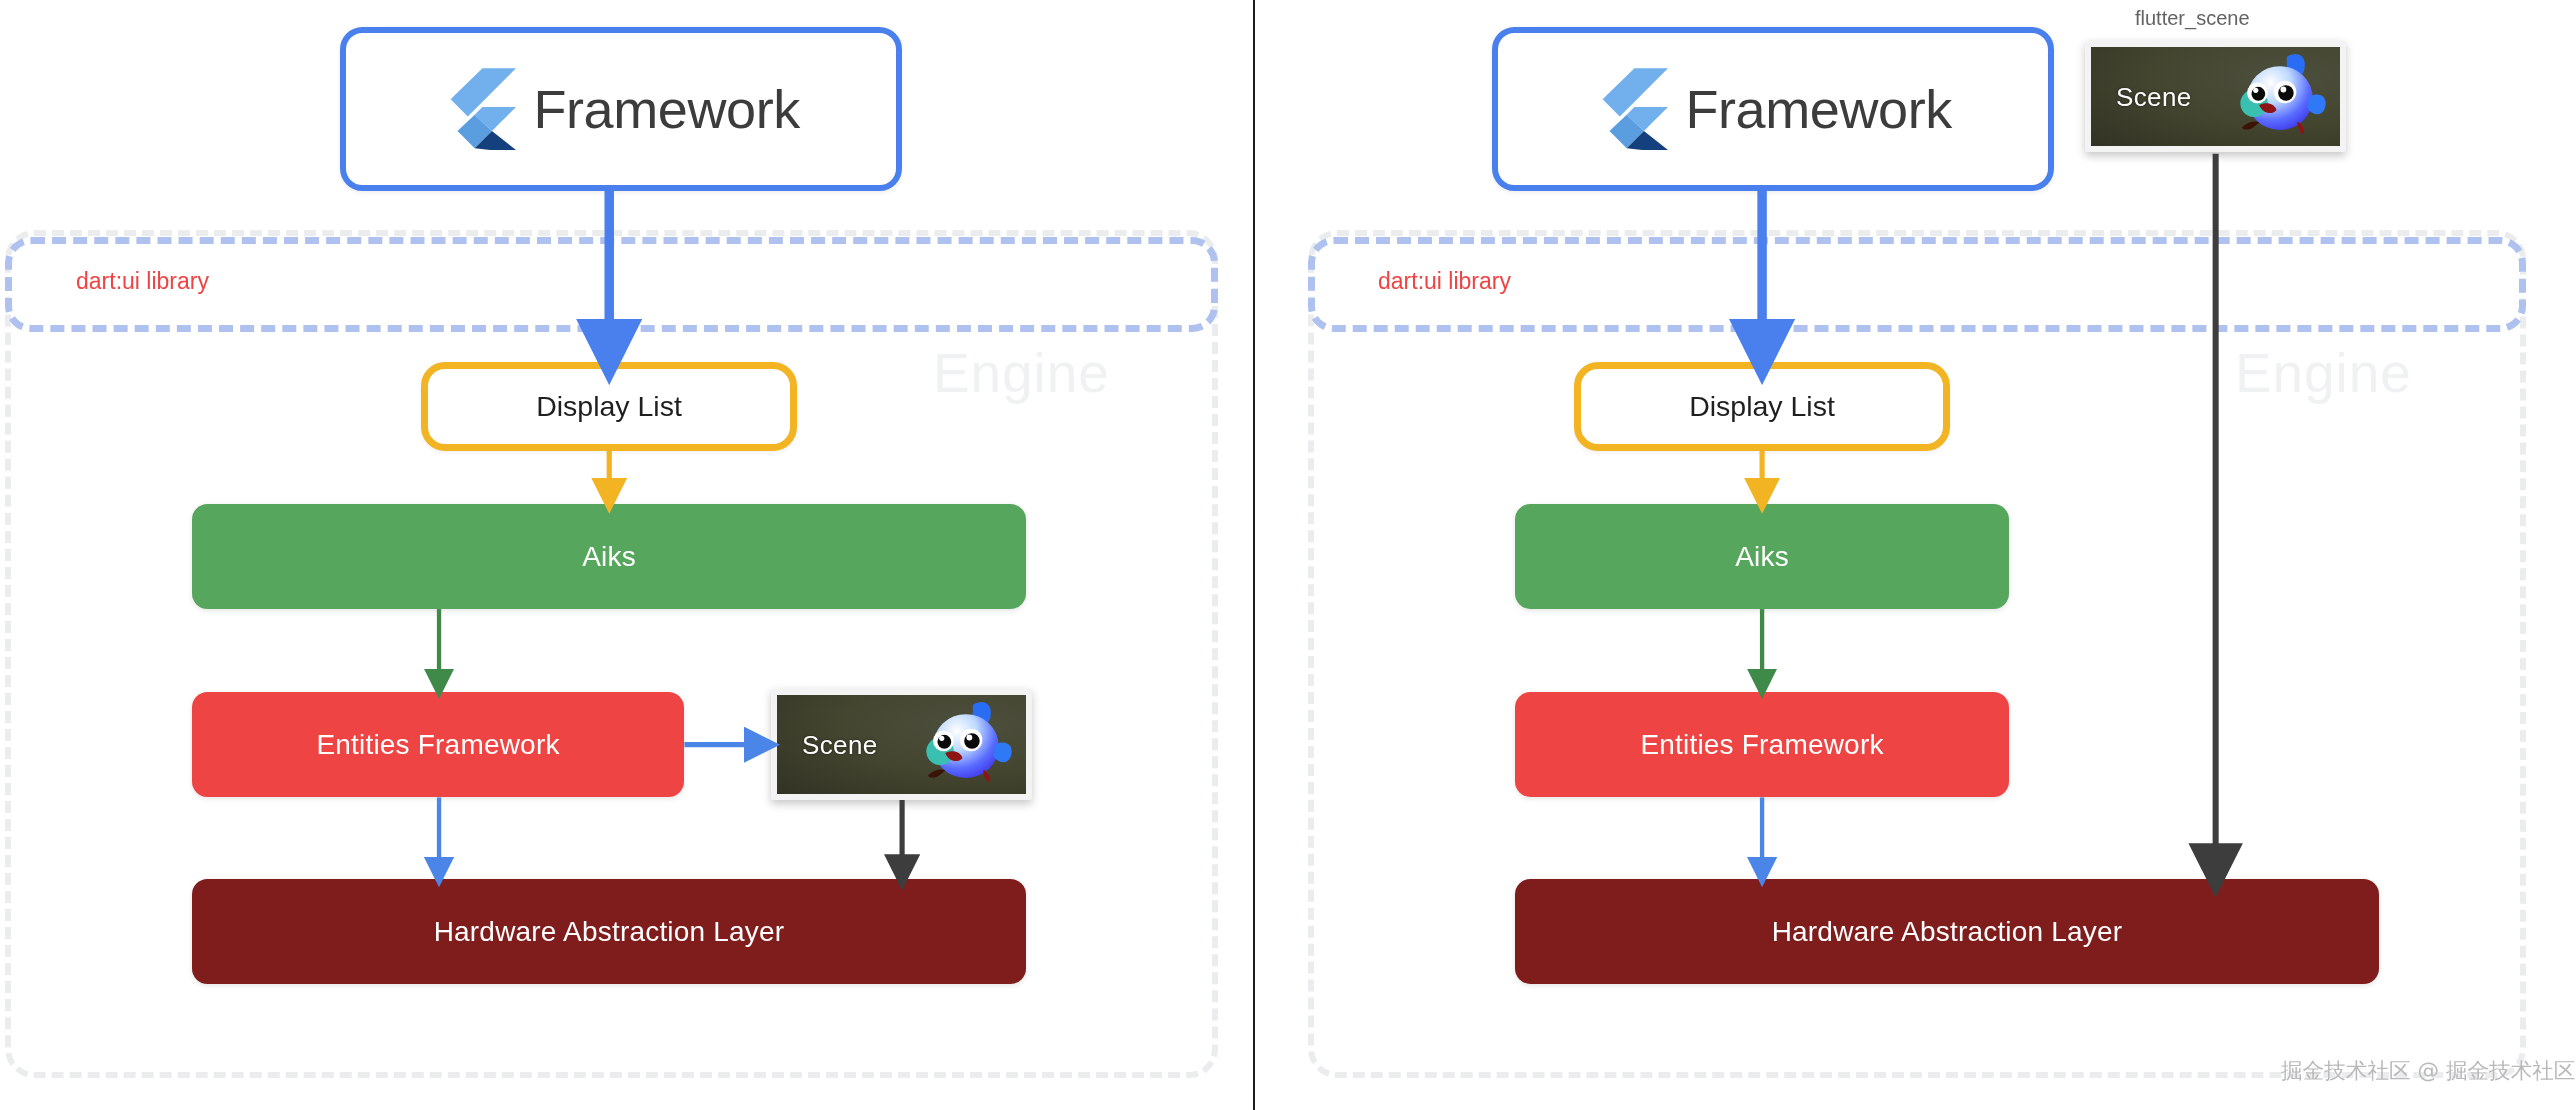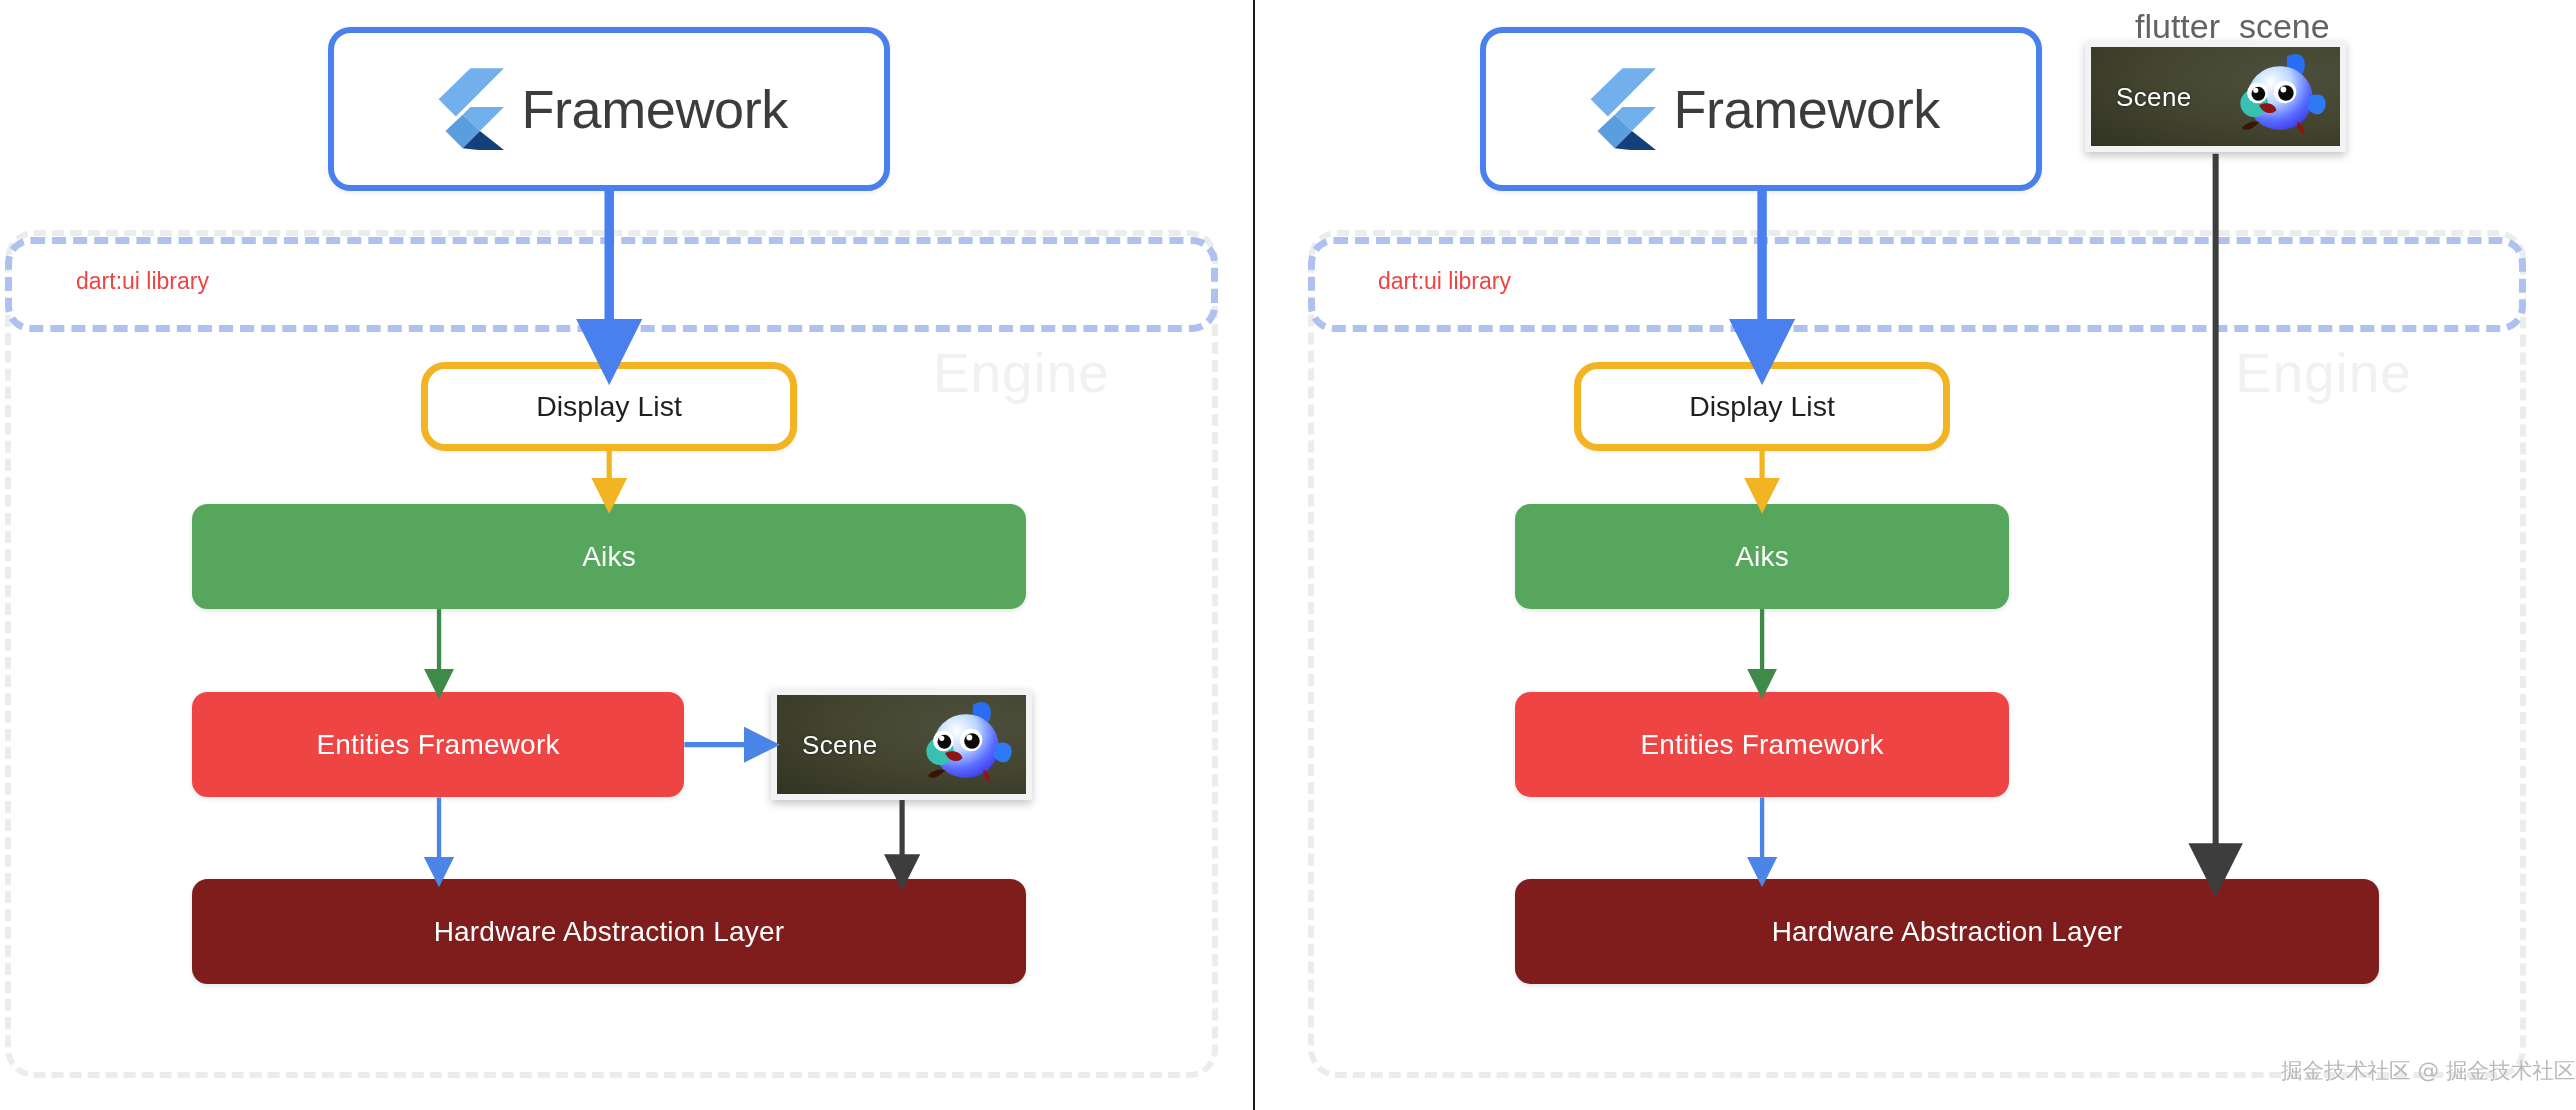--- a/index.html
+++ b/index.html
@@ -53,20 +53,21 @@
 
   
   .framework-box {
     position: absolute;
     border: 6px solid #4a80ee;
     border-radius: 22.5px;
     background: #ffffff;
     display: flex; align-items: center; justify-content: center;
     gap: 17.3px;
     box-shadow: 0 1.7px 5.2px rgba(0,0,0,0.07);
+    margin-left: 12px;
   }
   .framework-label {
     font-size: 54px; color: #3c3c3c; font-weight: 400; letter-spacing: -0.4px;
   }
   .flutter-logo { width: 74px; height: 83px; flex: 0 0 auto; }
 
   
   .displaylist-box {
     position: absolute;
     border: 7.8px solid #f2b423;
@@ -108,21 +109,21 @@
   }
   .scene-text {
     position: absolute; left: 10%; top: 50%;
     transform: translateY(-50%);
     font-size: 26px; color: #ffffff; letter-spacing: 0.4px;
     text-shadow: 0 0.9px 2.6px rgba(0,0,0,0.6);
   }
   .scene-bird { position: absolute; right: 4%; top: 50%; transform: translateY(-50%); }
   .scene-caption {
     position: absolute;
-    font-size: 34px; color: #636363; white-space: nowrap;
+    font-size: 20px; color: #636363; white-space: nowrap;
   }
 
   
   .arrow-layer {
     position: absolute; left: 0; top: 0;
     width: 100%; height: 100%;
     pointer-events: none;
   }
 
   

